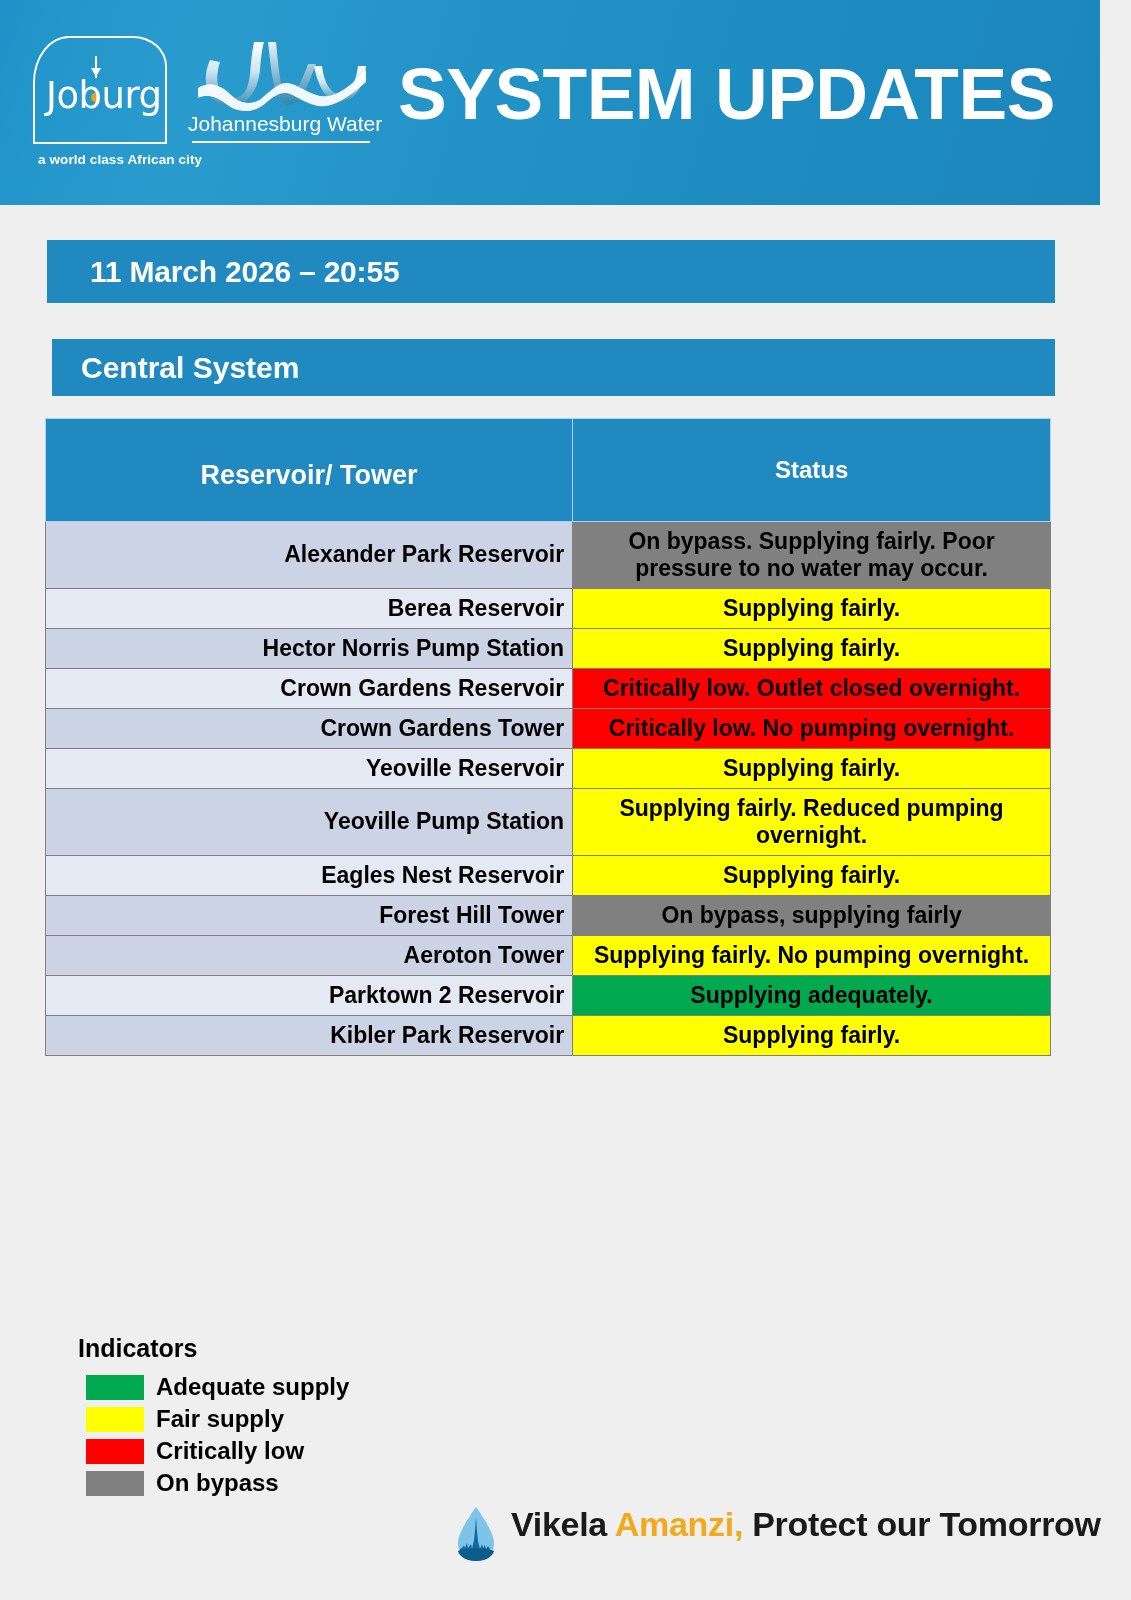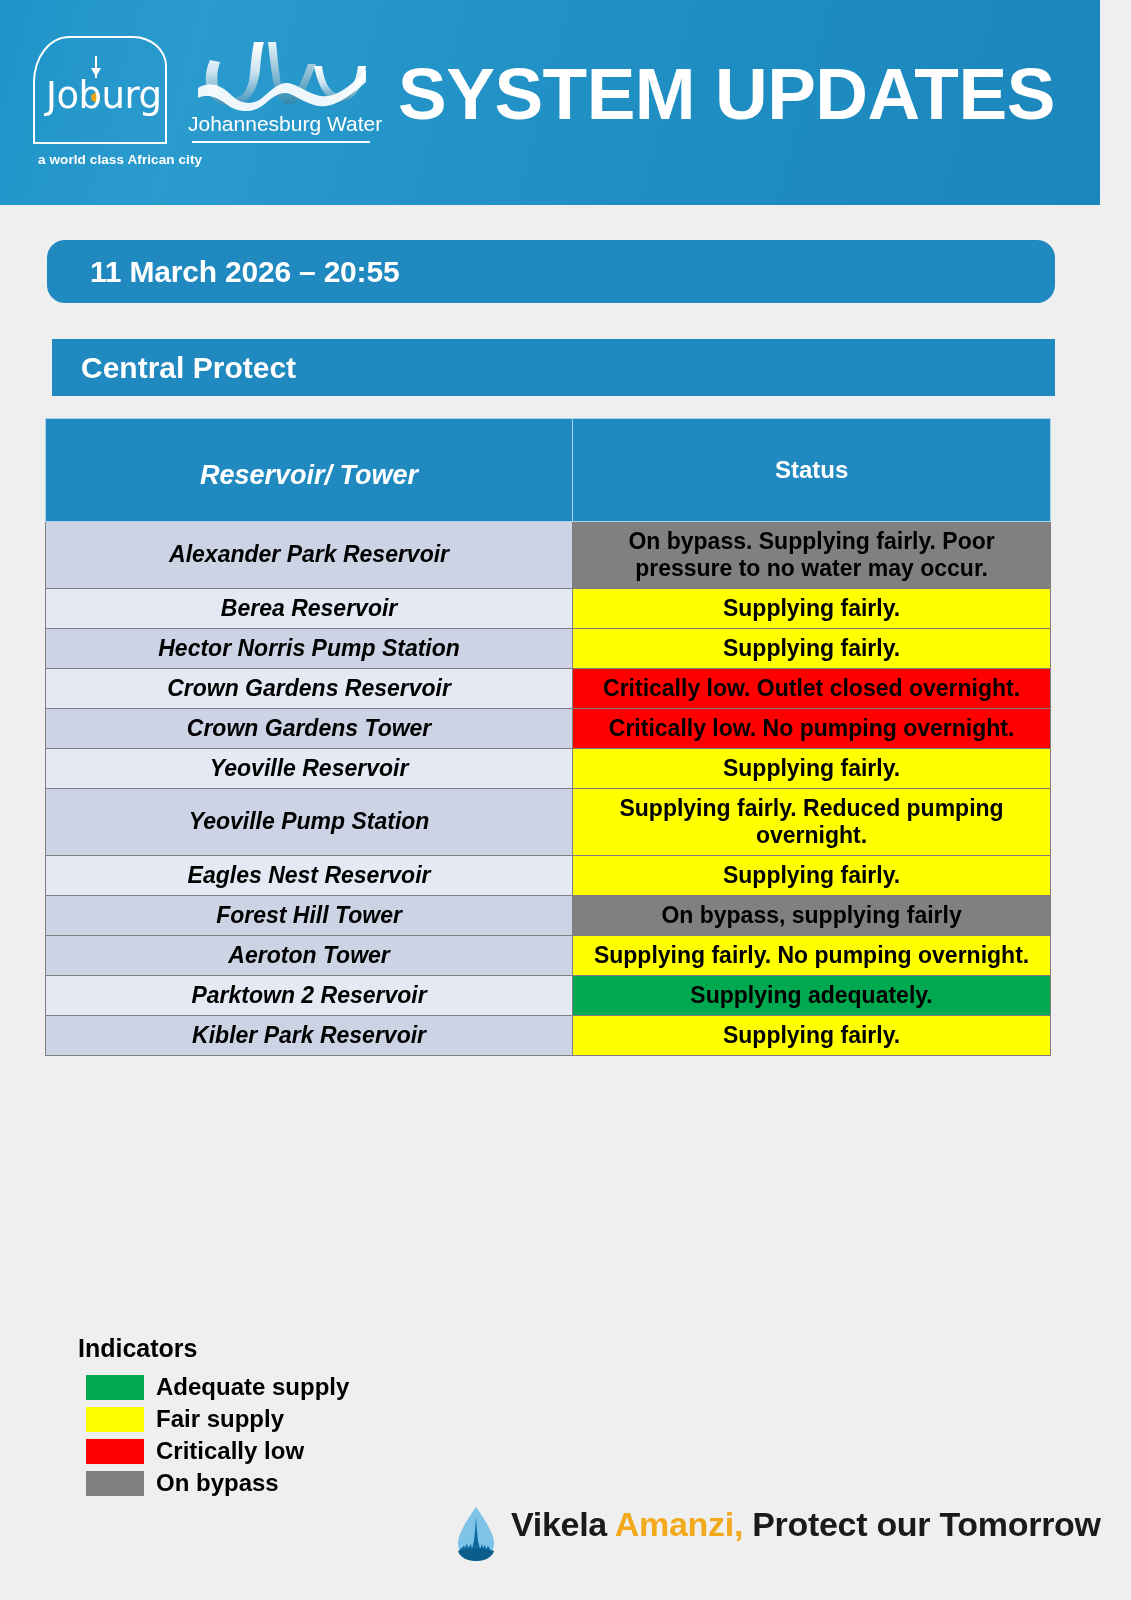--- a/index.html
+++ b/index.html
@@ -143,21 +143,20 @@
   
   .date-bar {
     position: absolute;
     left: 47px;
     top: 240px;
     width: 1008px;
     height: 63px;
     background: #2089c0;
     display: flex;
     align-items: center;
-    border-radius: 18px;
   }
   .date-bar span {
     margin-left: 43px;
     font-size: 30px;
     font-weight: bold;
     color: #ffffff;
     letter-spacing: -0.2px;
   }
 
   
@@ -185,35 +184,35 @@
     top: 418px;
     width: 1006px;
     border-collapse: collapse;
     table-layout: fixed;
   }
   .tbl td, .tbl th {
     border: 1px solid #7f7f7f;
     padding: 0;
     vertical-align: middle;
   }
-  .tbl .c-name { width: 503px; font-style: italic; }
+  .tbl .c-name { width: 503px; }
   .tbl .c-status { width: 456px; }
 
   .tbl thead th {
     background: #2089c0;
     color: #ffffff;
     font-weight: bold;
     height: 103px;
     border-color: #a8d3e8;
   }
   .th-name { font-size: 27px; vertical-align: top; padding-top: 10px !important; }
   .th-status { font-size: 24px; }
 
   .cell-name {
-    text-align: center;
+    text-align: right;
     font-size: 23px;
     font-weight: bold;
     color: #000000;
     padding: 6px 8px !important;
   }
   .row-a .cell-name { background: #ccd3e4; }
   .row-b .cell-name { background: #e4e9f4; }
 
   .cell-status {
     text-align: center;
@@ -318,21 +317,21 @@
     </div>
 
     <div class="header-title">SYSTEM UPDATES</div>
   </div>
 
   <div class="date-bar">
     <span>11 March 2026 – 20:55</span>
   </div>
 
   <div class="section-bar">
-    <span>Central Protect</span>
+    <span>Central System</span>
   </div>
 
   <table class="tbl">
     <thead>
       <tr>
         <th class="c-name th-name">Reservoir/ Tower</th>
         <th class="c-status th-status">Status</th>
       </tr>
     </thead>
     <tbody id="tbody">

